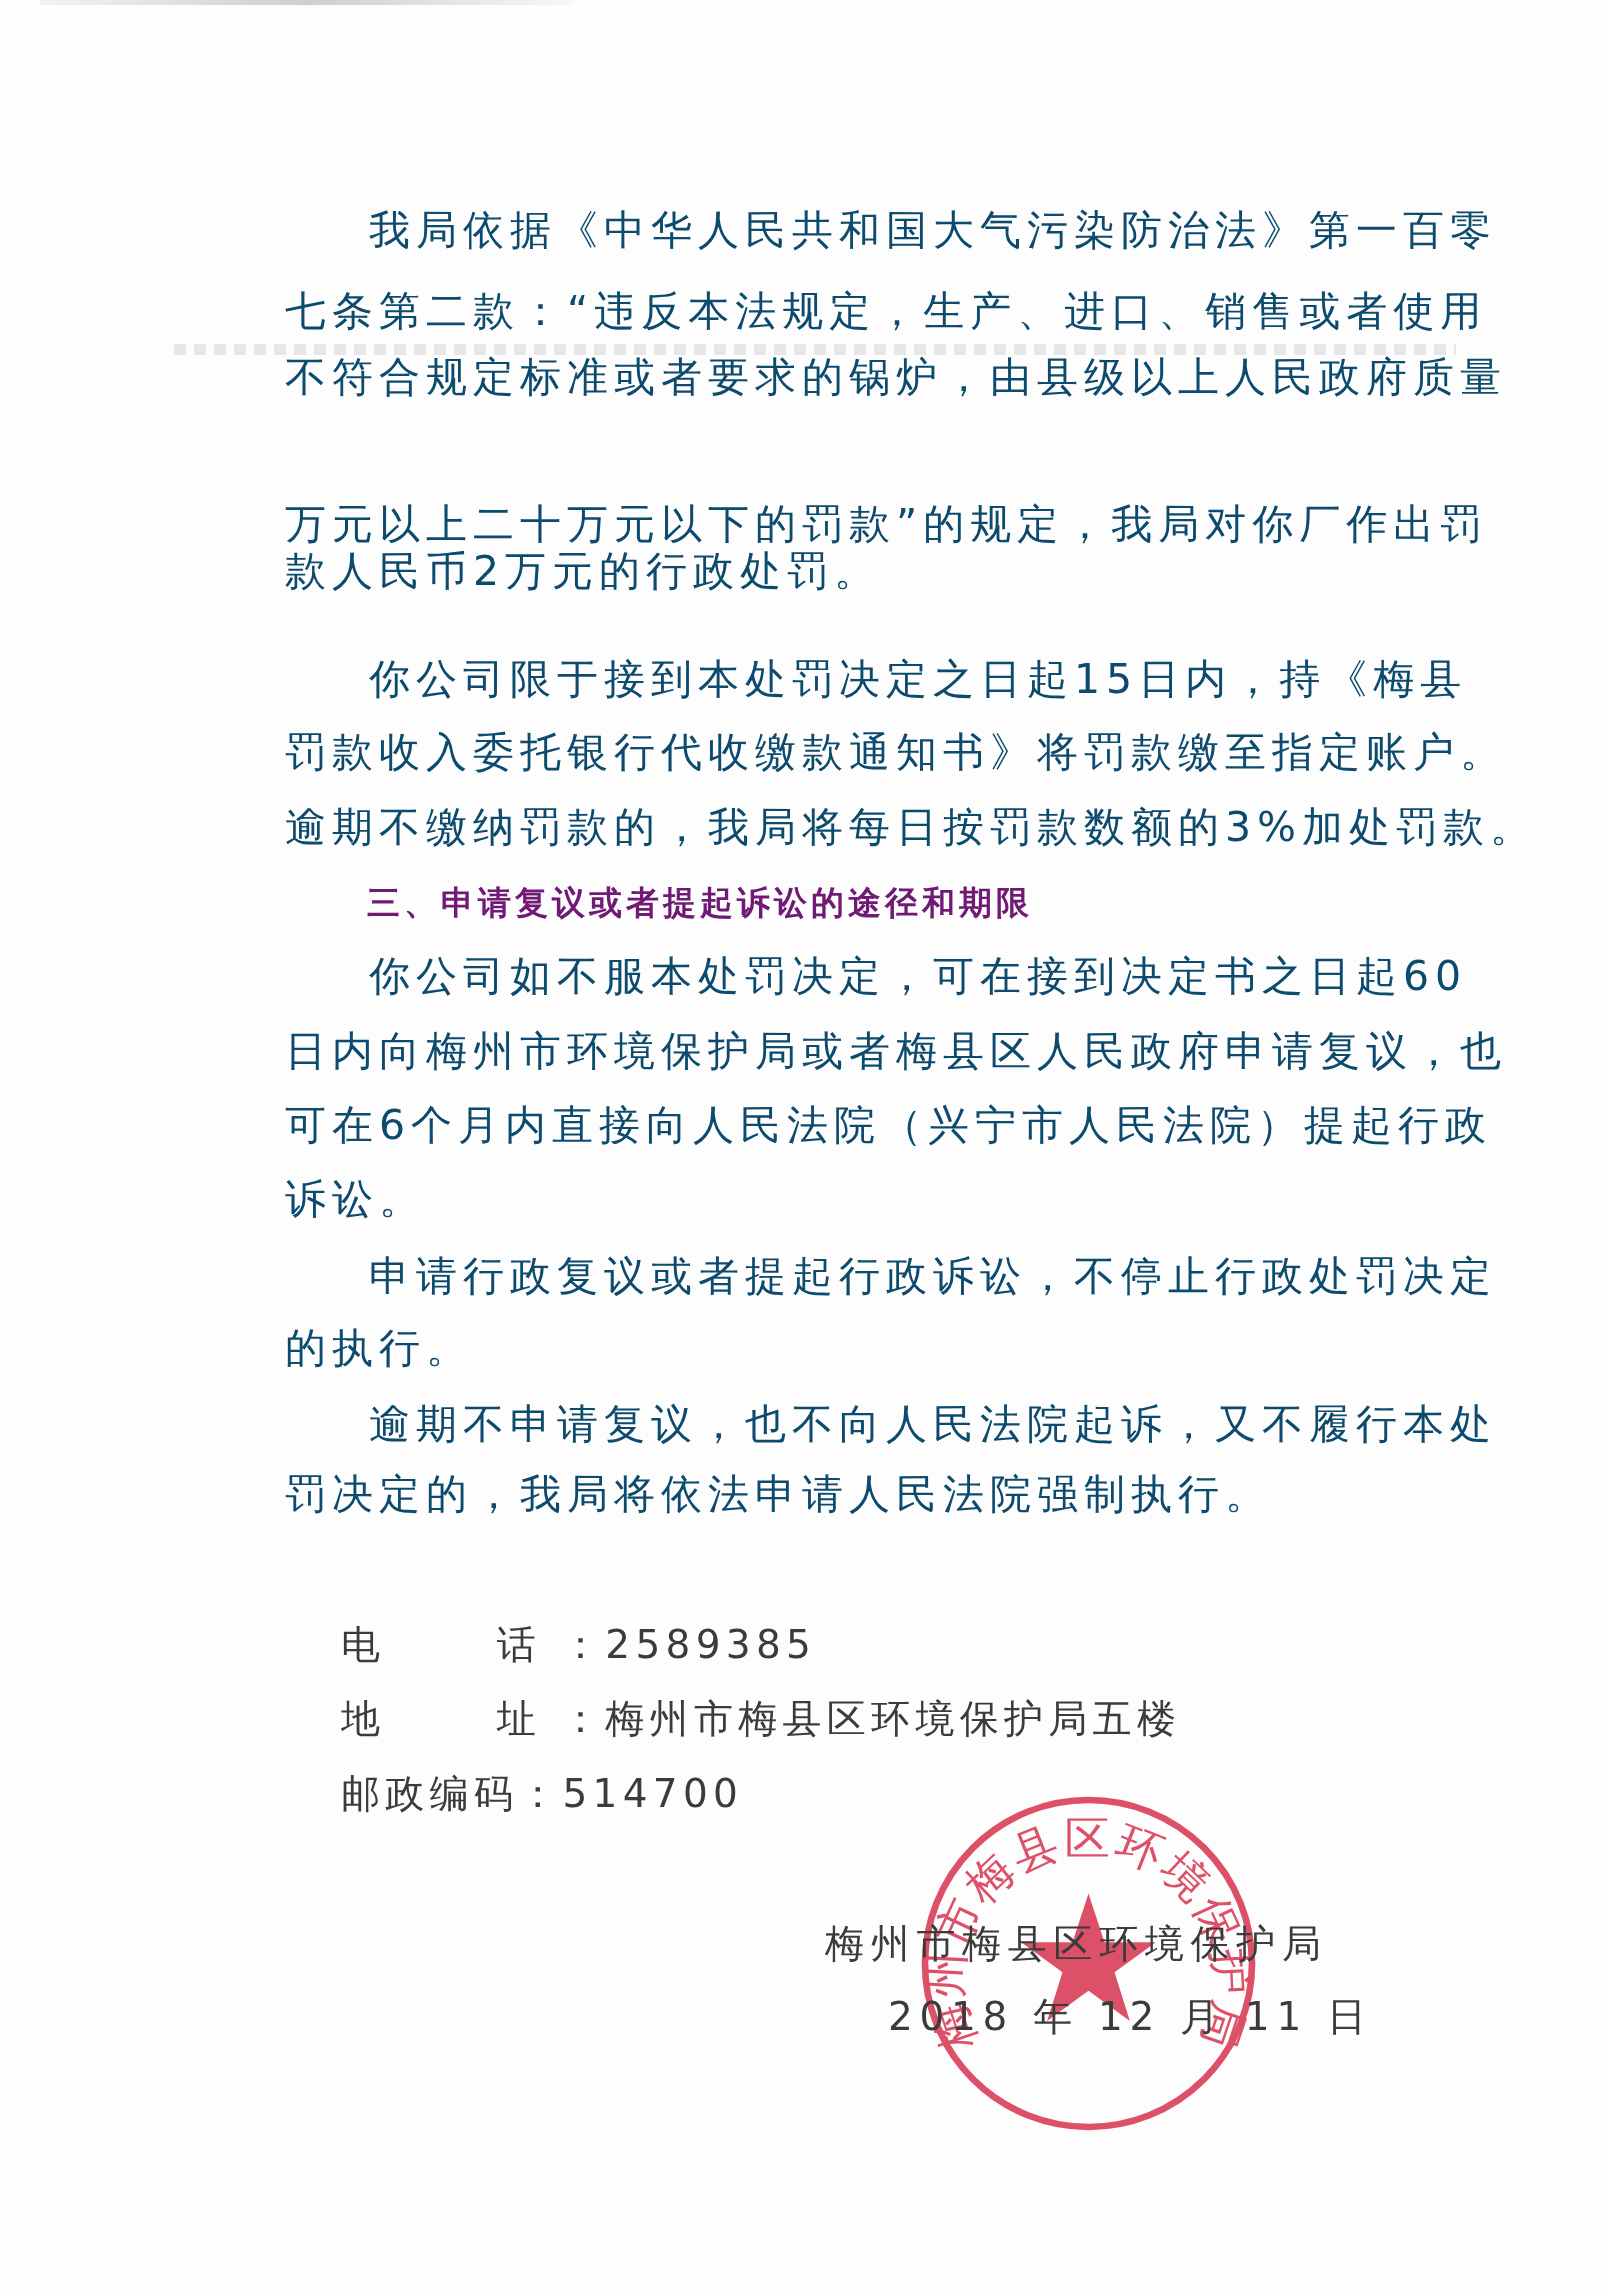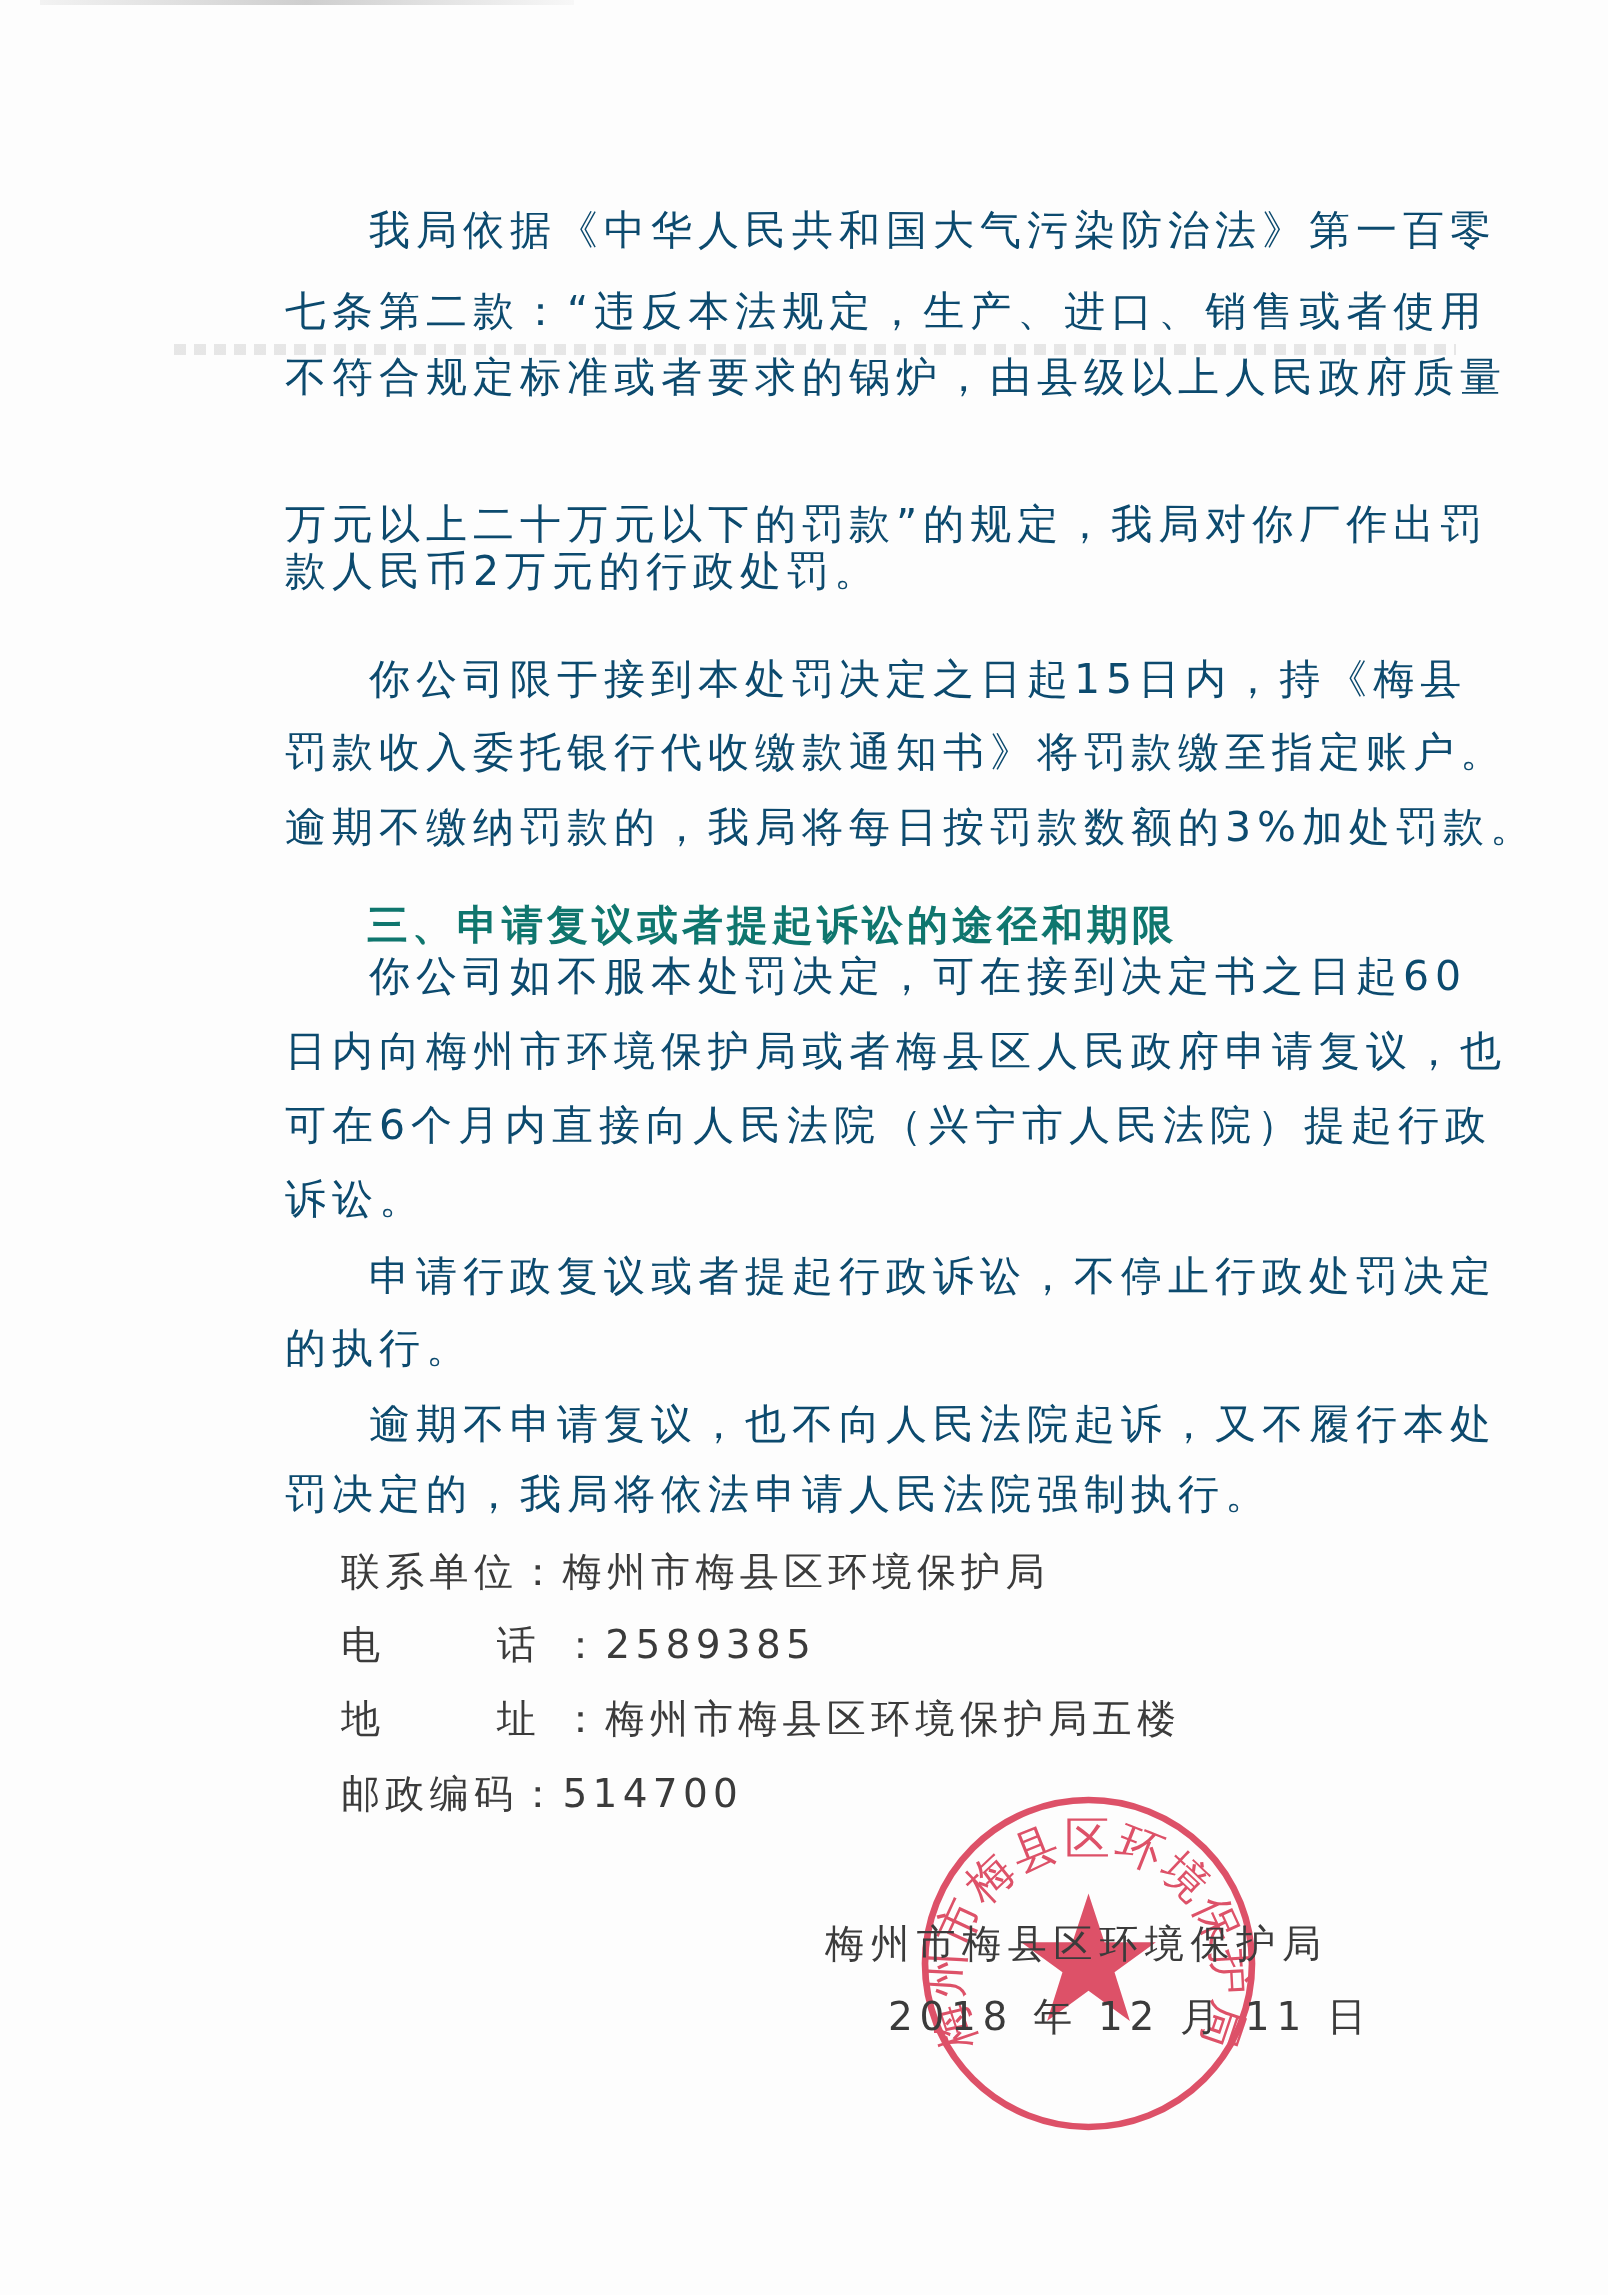--- a/index.html
+++ b/index.html
@@ -13,22 +13,22 @@
   .line {
     position:absolute; left:285px; width:1142px;
     font-size:41px; line-height:53px; height:53px;
     white-space:nowrap; letter-spacing:6px;
     text-align:justify; text-align-last:justify;
     color:#0c4a6e;
   }
   .line.indent { left:369px; width:1059px; }
   .line.last { text-align:left; text-align-last:left; }
   .heading {
-    position:absolute; left:367px; font-size:41px; line-height:53px;
-    font-weight:bold; letter-spacing:4px; color:#0f766e; white-space:nowrap;margin-top:23px;
+    position:absolute; left:367px; font-size:33px; line-height:53px;
+    font-weight:bold; letter-spacing:4px; color:#701a75; white-space:nowrap;
   }
   .contact {
     position:absolute; left:341px; font-size:39px; line-height:53px;
     letter-spacing:5.3px; white-space:nowrap; color:#3b3b3b;
   }
   .contact .label { display:inline-block; width:220px; }
   .contact .label.spread { text-align:justify; text-align-last:justify; width:200px; margin-right:20px; }
   .sign {
     position:absolute; font-size:39px; line-height:53px; letter-spacing:6.7px;
     white-space:nowrap; color:#3b3b3b; z-index:2;
@@ -69,23 +69,20 @@
   <div class="line" style="top:1025px;">日内向梅州市环境保护局或者梅县区人民政府申请复议，也</div>
   <div class="line" style="top:1099px;">可在6个月内直接向人民法院（兴宁市人民法院）提起行政</div>
   <div class="line last" style="top:1173px;">诉讼。</div>
 
   <div class="line indent" style="top:1250px;">申请行政复议或者提起行政诉讼，不停止行政处罚决定</div>
   <div class="line last" style="top:1322px;">的执行。</div>
 
   <div class="line indent" style="top:1398px;">逾期不申请复议，也不向人民法院起诉，又不履行本处</div>
   <div class="line last" style="top:1471px;font-family:Liberation Mono, monospace;">罚决定的，我局将依法申请人民法院强制执行。</div>
 
-  <div class="contact" style="top:1545px;">
-    <span>联系单位：</span><span>梅州市梅县区环境保护局</span>
-  </div>
   <div class="contact" style="top:1618px;">
     <span class="label spread">电话</span><span>：</span><span>2589385</span>
   </div>
   <div class="contact" style="top:1692px;">
     <span class="label spread">地址</span><span>：</span><span>梅州市梅县区环境保护局五楼</span>
   </div>
   <div class="contact" style="top:1767px;">
     <span>邮政编码：</span><span>514700</span>
   </div>
 

